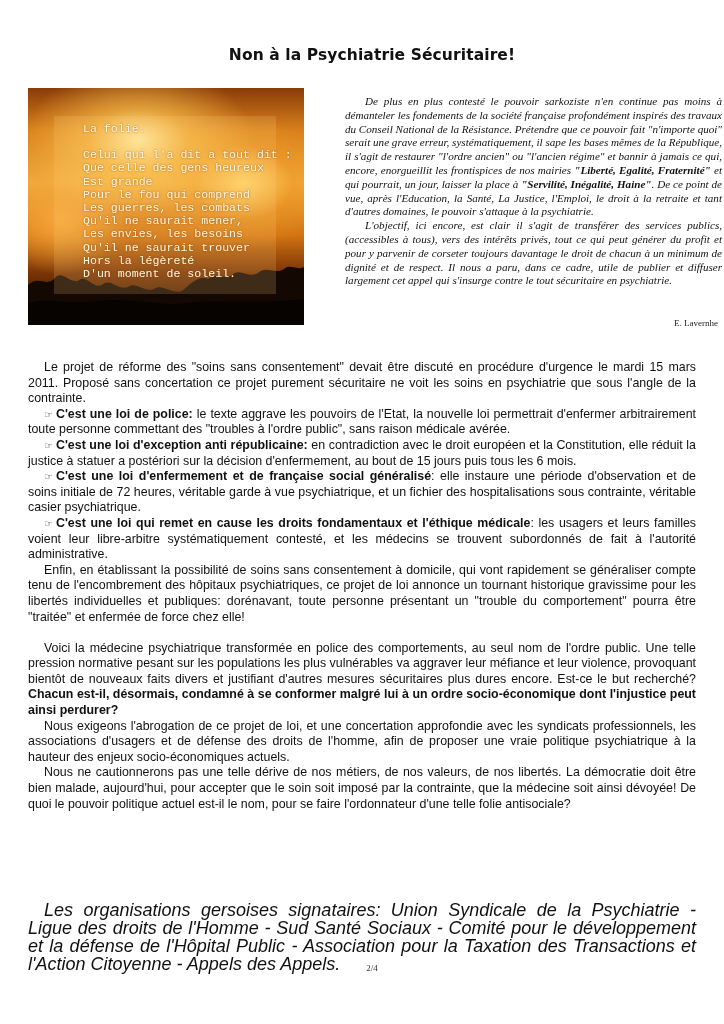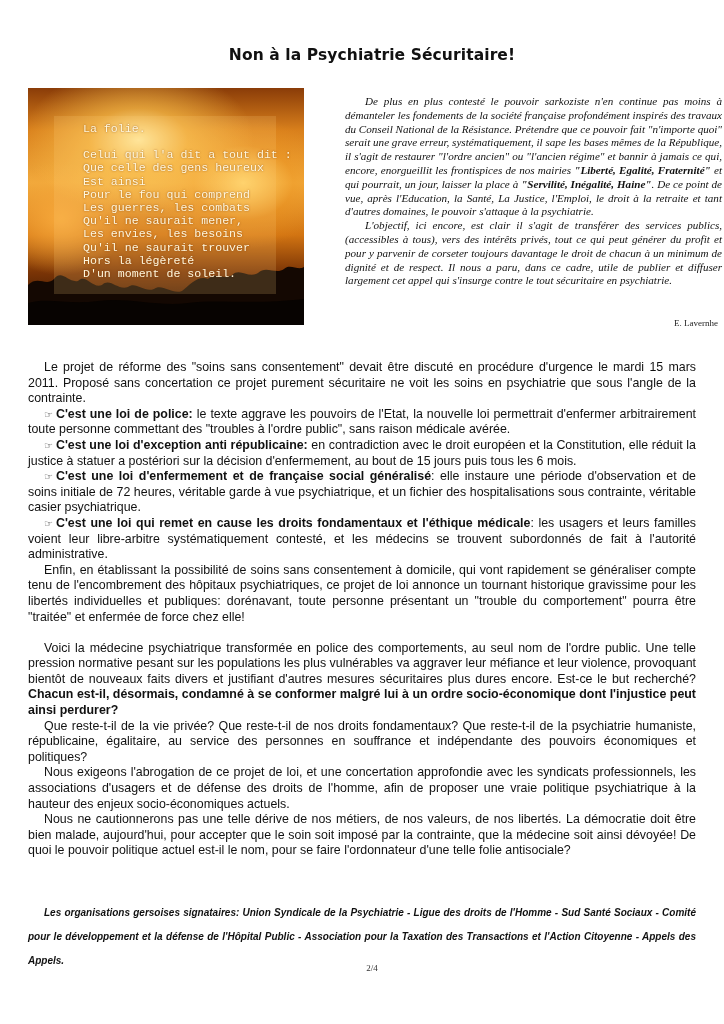--- a/index.html
+++ b/index.html
@@ -44,22 +44,22 @@
     position: absolute; left: 28px; top: 360px; width: 668px;
     font-family: "Liberation Sans", sans-serif; font-size: 12.4px; line-height: 15.6px;
     text-align: justify; color: #111;
   }
   .body p { margin: 0; text-indent: 16px; }
   .body p.gap { margin-top: 15.6px; }
   .body b { font-weight: bold; }
   .hand { font-size: 10px; color: #444; margin-right: 3px; }
   .signatories {
     position: absolute; left: 28px; top: 901px; width: 668px;
-    font-family: "Liberation Sans", sans-serif; font-weight: bold; font-style: italic;
-    font-size: 10px; line-height: 24px; text-align: justify; text-indent: 16px;
+    font-family: "Liberation Sans", sans-serif; font-weight: normal; font-style: italic;
+    font-size: 18px; line-height: 18px; text-align: justify; text-indent: 16px;
   }
   .page-number {
     position: absolute; left: 0; right: 0; top: 963px; text-align: center;
     font-family: "Liberation Serif", serif; font-size: 9px; color: #333;
   }
 </style>
 </head>
 <body>
 
 <div class="page">
@@ -69,21 +69,21 @@
   <div class="photo">
     <svg class="trees" viewBox="0 0 276 80" preserveAspectRatio="none" width="276" height="80">
       <path d="M0,40 C10,30 18,42 26,34 C34,24 40,38 50,36 C58,28 64,44 74,40 C82,32 90,46 100,42 C108,36 116,48 126,44 C134,38 144,50 154,46 C162,40 170,30 180,34 C188,26 196,36 204,30 C212,22 220,34 230,28 C238,20 248,30 256,24 C262,18 270,26 276,22 L276,80 L0,80 Z" fill="#140802"></path>
       <path d="M0,58 C20,52 40,60 70,56 C100,52 130,62 160,58 C190,54 220,60 276,54 L276,80 L0,80 Z" fill="#070301"></path>
     </svg>
     <div class="overlay"></div>
     <div class="poem">
       <div class="poem-title">La folie.</div>
       <div>Celui qui l'a dit a tout dit :</div>
       <div>Que celle des gens heureux</div>
-      <div>Est ainsi</div>
+      <div>Est grande</div>
       <div>Pour le fou qui comprend</div>
       <div>Les guerres, les combats</div>
       <div>Qu'il ne saurait mener,</div>
       <div>Les envies, les besoins</div>
       <div>Qu'il ne saurait trouver</div>
       <div>Hors la légèreté</div>
       <div>D'un moment de soleil.</div>
     </div>
   </div>
 
@@ -94,21 +94,20 @@
   <div class="signature">E. Lavernhe</div>
 
   <div class="body">
     <p>Le projet de réforme des "soins sans consentement" devait être discuté en procédure d'urgence le mardi 15 mars 2011. Proposé sans concertation ce projet purement sécuritaire ne voit les soins en psychiatrie que sous l'angle de la contrainte.</p>
     <p><span class="hand">☞</span><b>C'est une loi de police:</b><span> le texte aggrave les pouvoirs de l'Etat, la nouvelle loi permettrait d'enfermer arbitrairement toute personne commettant des "troubles à l'ordre public", sans raison médicale avérée.</span></p>
     <p><span class="hand">☞</span><b>C'est une loi d'exception anti républicaine:</b><span> en contradiction avec le droit européen et la Constitution, elle réduit la justice à statuer a postériori sur la décision d'enfermement, au bout de 15 jours puis tous les 6 mois.</span></p>
     <p><span class="hand">☞</span><b>C'est une loi d'enfermement et de française social généralisé</b><span>: elle instaure une période d'observation et de soins initiale de 72 heures, véritable garde à vue psychiatrique, et un fichier des hospitalisations sous contrainte, véritable casier psychiatrique.</span></p>
     <p><span class="hand">☞</span><b>C'est une loi qui remet en cause les droits fondamentaux et l'éthique médicale</b><span>: les usagers et leurs familles voient leur libre-arbitre systématiquement contesté, et les médecins se trouvent subordonnés de fait à l'autorité administrative.</span></p>
     <p>Enfin, en établissant la possibilité de soins sans consentement à domicile, qui vont rapidement se généraliser compte tenu de l'encombrement des hôpitaux psychiatriques, ce projet de loi annonce un tournant historique gravissime pour les libertés individuelles et publiques: dorénavant, toute personne présentant un "trouble du comportement" pourra être "traitée" et enfermée de force chez elle!</p>
     <p class="gap"><span>Voici la médecine psychiatrique transformée en police des comportements, au seul nom de l'ordre public. Une telle pression normative pesant sur les populations les plus vulnérables va aggraver leur méfiance et leur violence, provoquant bientôt de nouveaux faits divers et justifiant d'autres mesures sécuritaires plus dures encore. Est-ce le but recherché? </span><b>Chacun est-il, désormais, condamné à se conformer malgré lui à un ordre socio-économique dont l'injustice peut ainsi perdurer?</b></p>
-    <p>Que reste-t-il de la vie privée? Que reste-t-il de nos droits fondamentaux? Que reste-t-il de la psychiatrie humaniste, républicaine, égalitaire, au service des personnes en souffrance et indépendante des pouvoirs économiques et politiques?</p>
     <p>Nous exigeons l'abrogation de ce projet de loi, et une concertation approfondie avec les syndicats professionnels, les associations d'usagers et de défense des droits de l'homme, afin de proposer une vraie politique psychiatrique à la hauteur des enjeux socio-économiques actuels.</p>
     <p>Nous ne cautionnerons pas une telle dérive de nos métiers, de nos valeurs, de nos libertés. La démocratie doit être bien malade, aujourd'hui, pour accepter que le soin soit imposé par la contrainte, que la médecine soit ainsi dévoyée! De quoi le pouvoir politique actuel est-il le nom, pour se faire l'ordonnateur d'une telle folie antisociale?</p>
   </div>
 
   <div class="signatories">Les organisations gersoises signataires: Union Syndicale de la Psychiatrie - Ligue des droits de l'Homme - Sud Santé Sociaux - Comité pour le développement et la défense de l'Hôpital Public - Association pour la Taxation des Transactions et l'Action Citoyenne - Appels des Appels.</div>
 
   <div class="page-number">2/4</div>
 </div>
 
 </body></html>

